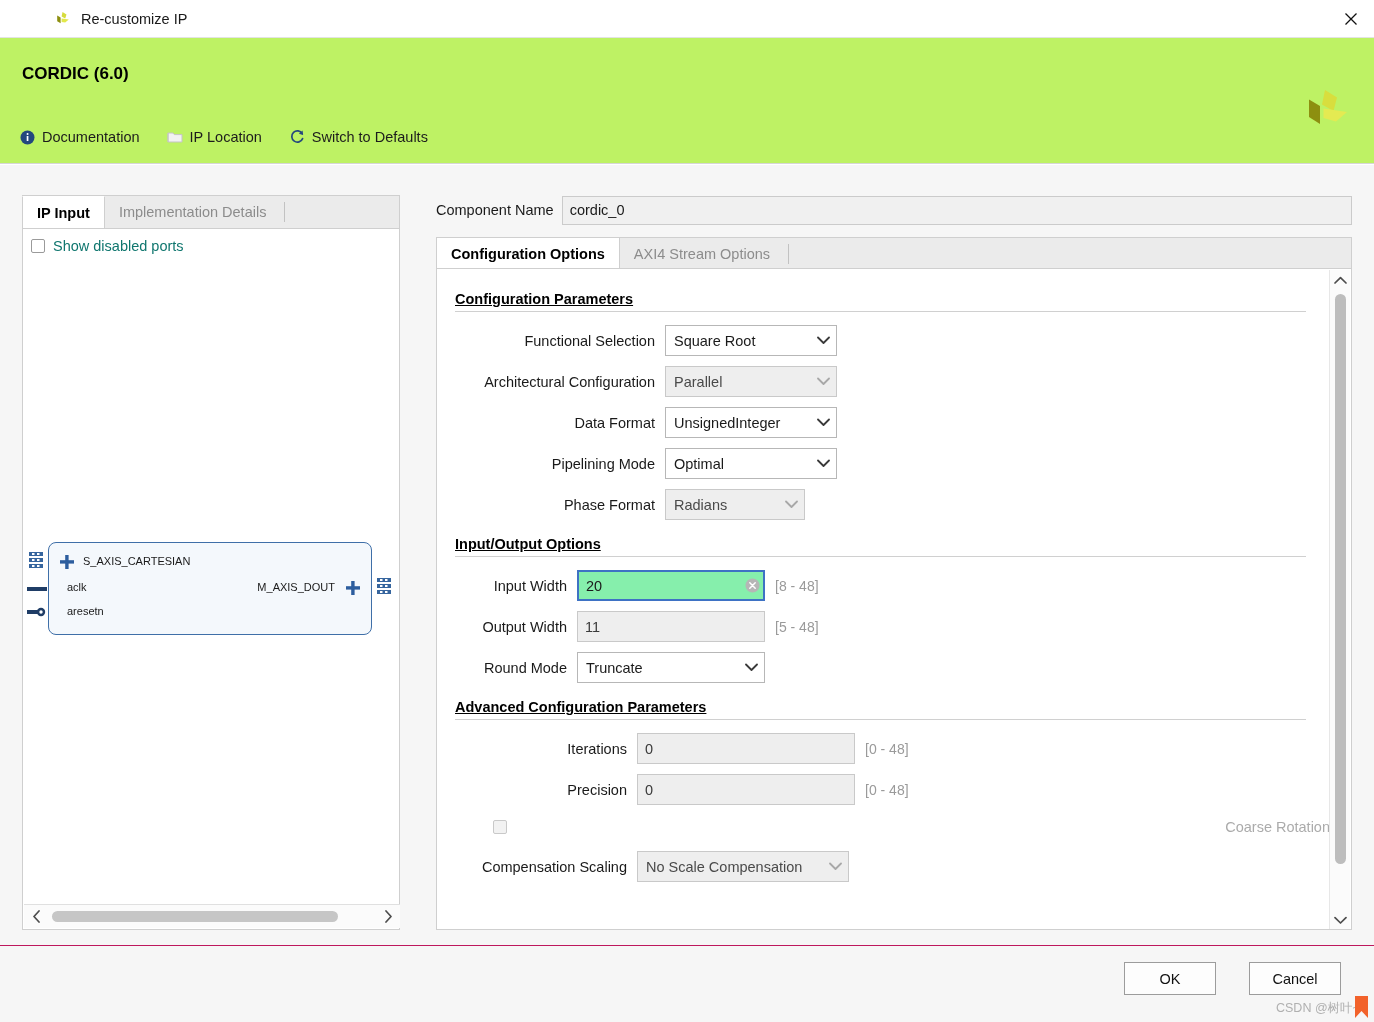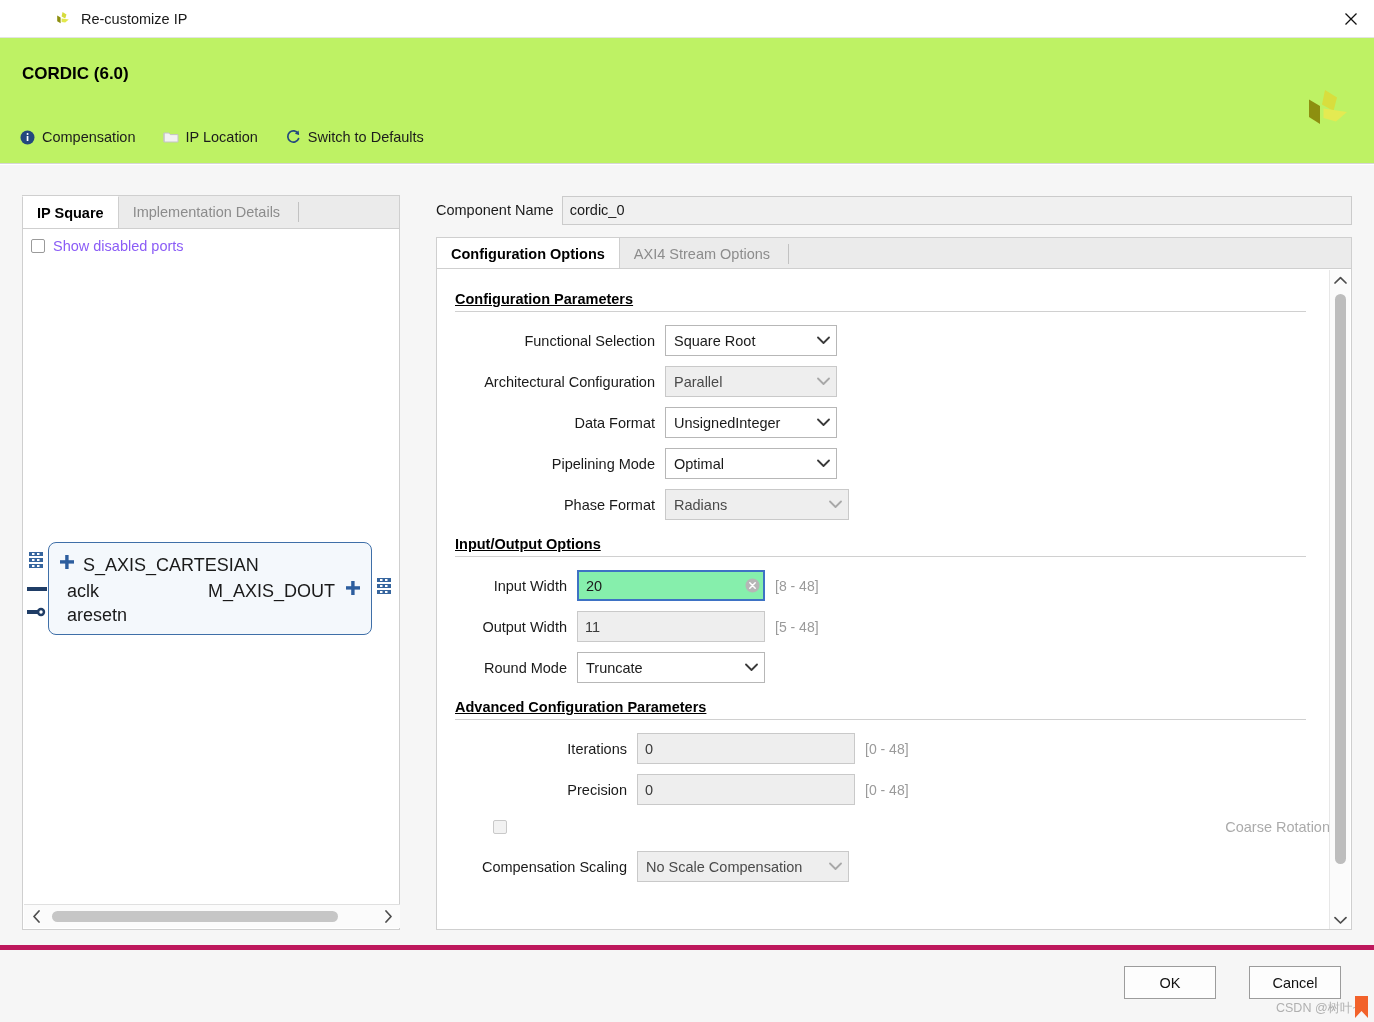--- a/index.html
+++ b/index.html
@@ -117,32 +117,32 @@
     position: absolute; left: 8px; top: 9px;
     display: flex; align-items: center; cursor: pointer;
   }
   .cbox {
     width: 14px; height: 14px;
     border: 1px solid #9a9a9a;
     background: #fff; border-radius: 2px;
     margin-right: 8px;
   }
   .cbox.dim { border-color: #c9c9c9; background: #f2f2f2; }
-  .lp-checkrow .lbl { font-size: 14.5px; color: #8b5cf6; }
+  .lp-checkrow .lbl { font-size: 14.5px; color: #0f766e; }
 
   
   .ipsym {
     position: absolute; left: 25px; top: 313px;
     width: 324px; height: 93px;
     background: #f4f8fc;
     border: 1.5px solid #3f6fa8;
     border-radius: 8px;
   }
   .ipsym-label {
-    position: absolute; font-size: 18px; color: #1a1a1a;
+    position: absolute; font-size: 11px; color: #1a1a1a;
     white-space: nowrap;
   }
   .lbl-bus { left: 34px; top: 12px; }
   .lbl-aclk { left: 18px; top: 38px; }
   .lbl-arst { left: 18px; top: 62px; }
   .lbl-dout { right: 36px; top: 38px; }
   .plus-in {
     position: absolute; left: 10px; top: 11px;
     width: 16px; height: 16px;
   }
@@ -339,21 +339,21 @@
     width: 11px; height: 570px;
     background: #bdbdbd; border-radius: 6px;
     cursor: pointer;
   }
 
   
   .footer {
     position: absolute; left: 0; top: 945px;
     width: 1374px; height: 77px;
     background: #f6f6f6;
-    border-top: 5px solid #be185d;
+    border-top: 1px solid #be185d;
   }
   .btn {
     position: absolute; top: 16px;
     width: 92px; height: 33px;
     background: #fdfdfd;
     border: 1px solid #9c9c9c;
     font-size: 14.5px; color: #111;
     display: flex; align-items: center; justify-content: center;
     cursor: pointer;
   }
@@ -401,21 +401,21 @@
 
   <div class="toolbar">
     <div class="tool-item">
       <span class="tool-ico">
         <svg width="15" height="15" viewBox="0 0 15 15">
           <circle cx="7.5" cy="7.5" r="7" fill="#24487e"></circle>
           <rect x="6.7" y="6" width="1.7" height="5" fill="#fff"></rect>
           <circle cx="7.55" cy="3.9" r="1" fill="#fff"></circle>
         </svg>
       </span>
-      <span class="tool-label">Compensation</span>
+      <span class="tool-label">Documentation</span>
     </div>
 
     <div class="tool-item disabled">
       <span class="tool-ico">
         <svg width="16" height="14" viewBox="0 0 16 14">
           <path d="M1,3 L6,3 L7.3,4.6 L15,4.6 L15,12 L1,12 Z" fill="#f2f2f2" stroke="#c4c4c4" stroke-width="1"></path>
           <path d="M1,3 L1,12" stroke="#c4c4c4" stroke-width="1"></path>
         </svg>
       </span>
       <span class="tool-label">IP Location</span>
@@ -431,21 +431,21 @@
       <span class="tool-label">Switch to Defaults</span>
     </div>
   </div>
 </div>
 
 <div class="body-area">
 
   <div class="left-panel">
     <div class="lp-tabs">
       <div class="lp-tab active">
-        <span>IP Square</span>
+        <span>IP Input</span>
       </div>
       <div class="lp-tab">
         <span>Implementation Details</span>
       </div>
       <div class="lp-tab-sep"></div>
     </div>
 
     <div class="lp-content">
       <div class="lp-checkrow">
         <span class="cbox"></span>
@@ -594,21 +594,21 @@
               <span class="combo-arrow">
                 <svg width="13" height="9" viewBox="0 0 13 9">
                     <path d="M1,1.5 L6.5,7 L12,1.5" stroke="#3a3a3a" stroke-width="1.8" fill="none" stroke-linecap="round" stroke-linejoin="round"></path>
                   </svg>
               </span>
             </span>
           </div>
 
           <div class="frow">
             <span class="frow-lbl" style="width:210px">Phase Format</span>
-            <span class="combo dim" style="width:184px">
+            <span class="combo dim" style="width:140px">
               <span class="combo-val">Radians</span>
               <span class="combo-arrow">
                 <svg width="13" height="9" viewBox="0 0 13 9">
                     <path d="M1,1.5 L6.5,7 L12,1.5" stroke="#a8a8a8" stroke-width="1.8" fill="none" stroke-linecap="round" stroke-linejoin="round"></path>
                   </svg>
               </span>
             </span>
           </div>
         </div>
 

